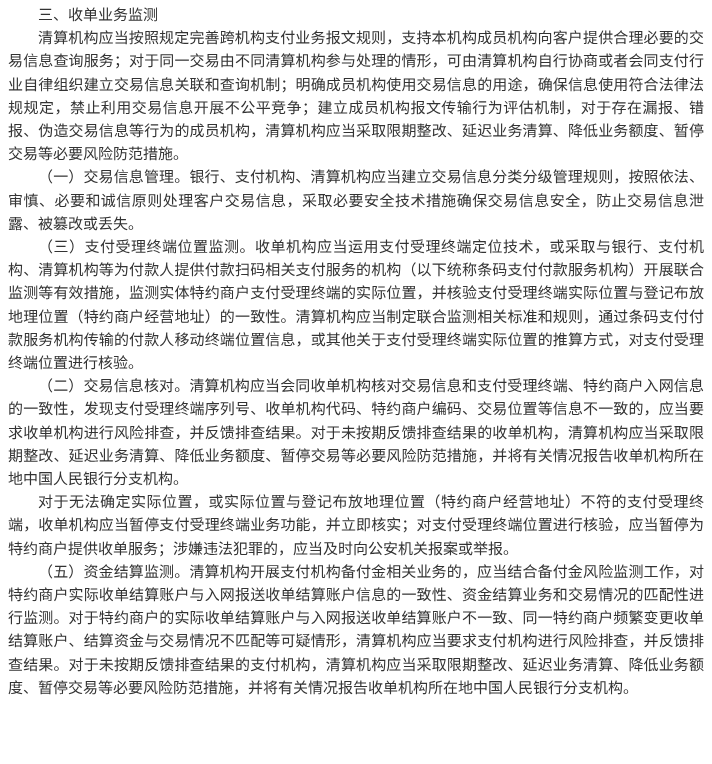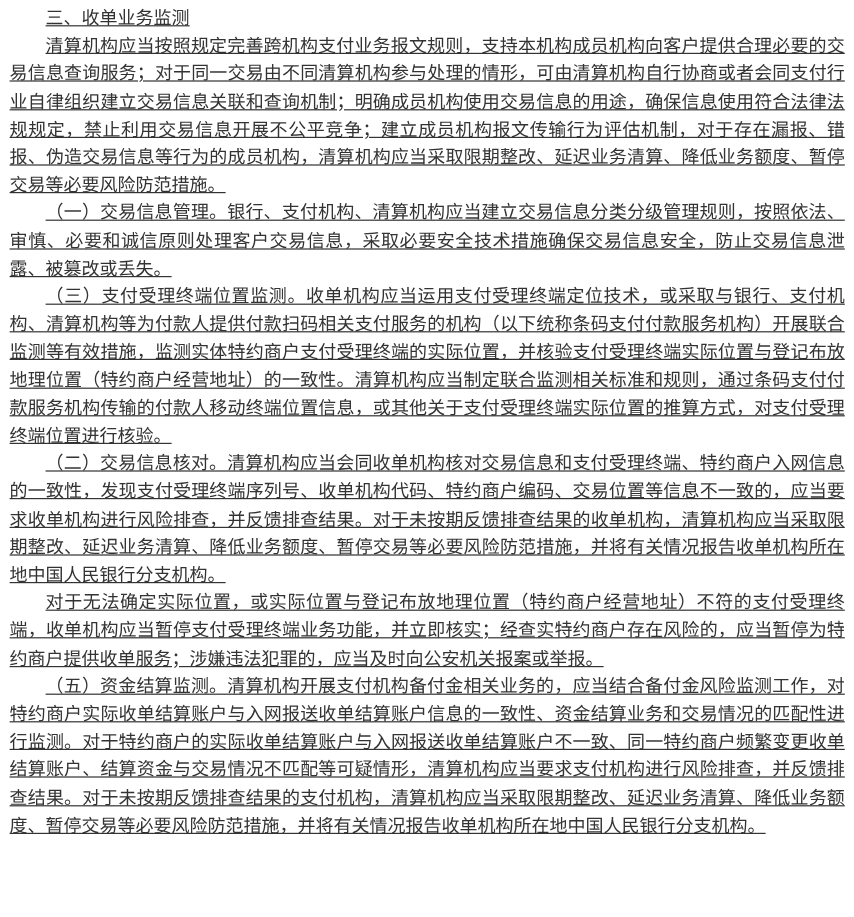--- a/index.html
+++ b/index.html
@@ -20,28 +20,27 @@
     padding: 4px 8px 0 8px;
     text-align: justify;
   }
   .doc p, .doc h3 {
     margin: 0;
     padding: 0;
     text-indent: 2em;
     font-size: 15px;
     font-weight: normal;
     text-align: justify;
-    text-decoration: underline;
   }
 </style>
 </head>
 <body>
 
 <div class="doc">
   <h3>三、收单业务监测</h3>
   <p>清算机构应当按照规定完善跨机构支付业务报文规则，支持本机构成员机构向客户提供合理必要的交易信息查询服务；对于同一交易由不同清算机构参与处理的情形，可由清算机构自行协商或者会同支付行业自律组织建立交易信息关联和查询机制；明确成员机构使用交易信息的用途，确保信息使用符合法律法规规定，禁止利用交易信息开展不公平竞争；建立成员机构报文传输行为评估机制，对于存在漏报、错报、伪造交易信息等行为的成员机构，清算机构应当采取限期整改、延迟业务清算、降低业务额度、暂停交易等必要风险防范措施。</p>
   <p>（一）交易信息管理。银行、支付机构、清算机构应当建立交易信息分类分级管理规则，按照依法、审慎、必要和诚信原则处理客户交易信息，采取必要安全技术措施确保交易信息安全，防止交易信息泄露、被篡改或丢失。</p>
   <p>（三）支付受理终端位置监测。收单机构应当运用支付受理终端定位技术，或采取与银行、支付机构、清算机构等为付款人提供付款扫码相关支付服务的机构（以下统称条码支付付款服务机构）开展联合监测等有效措施，监测实体特约商户支付受理终端的实际位置，并核验支付受理终端实际位置与登记布放地理位置（特约商户经营地址）的一致性。清算机构应当制定联合监测相关标准和规则，通过条码支付付款服务机构传输的付款人移动终端位置信息，或其他关于支付受理终端实际位置的推算方式，对支付受理终端位置进行核验。</p>
   <p>（二）交易信息核对。清算机构应当会同收单机构核对交易信息和支付受理终端、特约商户入网信息的一致性，发现支付受理终端序列号、收单机构代码、特约商户编码、交易位置等信息不一致的，应当要求收单机构进行风险排查，并反馈排查结果。对于未按期反馈排查结果的收单机构，清算机构应当采取限期整改、延迟业务清算、降低业务额度、暂停交易等必要风险防范措施，并将有关情况报告收单机构所在地中国人民银行分支机构。</p>
-  <p>对于无法确定实际位置，或实际位置与登记布放地理位置（特约商户经营地址）不符的支付受理终端，收单机构应当暂停支付受理终端业务功能，并立即核实；经查实特约商户存在风险的，应当暂停为特约商户提供收单服务；涉嫌违法犯罪的，应当及时向公安机关报案或举报。</p>
+  <p>对于无法确定实际位置，或实际位置与登记布放地理位置（特约商户经营地址）不符的支付受理终端，收单机构应当暂停支付受理终端业务功能，并立即核实；对支付受理终端位置进行核验，应当暂停为特约商户提供收单服务；涉嫌违法犯罪的，应当及时向公安机关报案或举报。</p>
   <p>（五）资金结算监测。清算机构开展支付机构备付金相关业务的，应当结合备付金风险监测工作，对特约商户实际收单结算账户与入网报送收单结算账户信息的一致性、资金结算业务和交易情况的匹配性进行监测。对于特约商户的实际收单结算账户与入网报送收单结算账户不一致、同一特约商户频繁变更收单结算账户、结算资金与交易情况不匹配等可疑情形，清算机构应当要求支付机构进行风险排查，并反馈排查结果。对于未按期反馈排查结果的支付机构，清算机构应当采取限期整改、延迟业务清算、降低业务额度、暂停交易等必要风险防范措施，并将有关情况报告收单机构所在地中国人民银行分支机构。</p>
 
 </div>
 
 </body></html>

